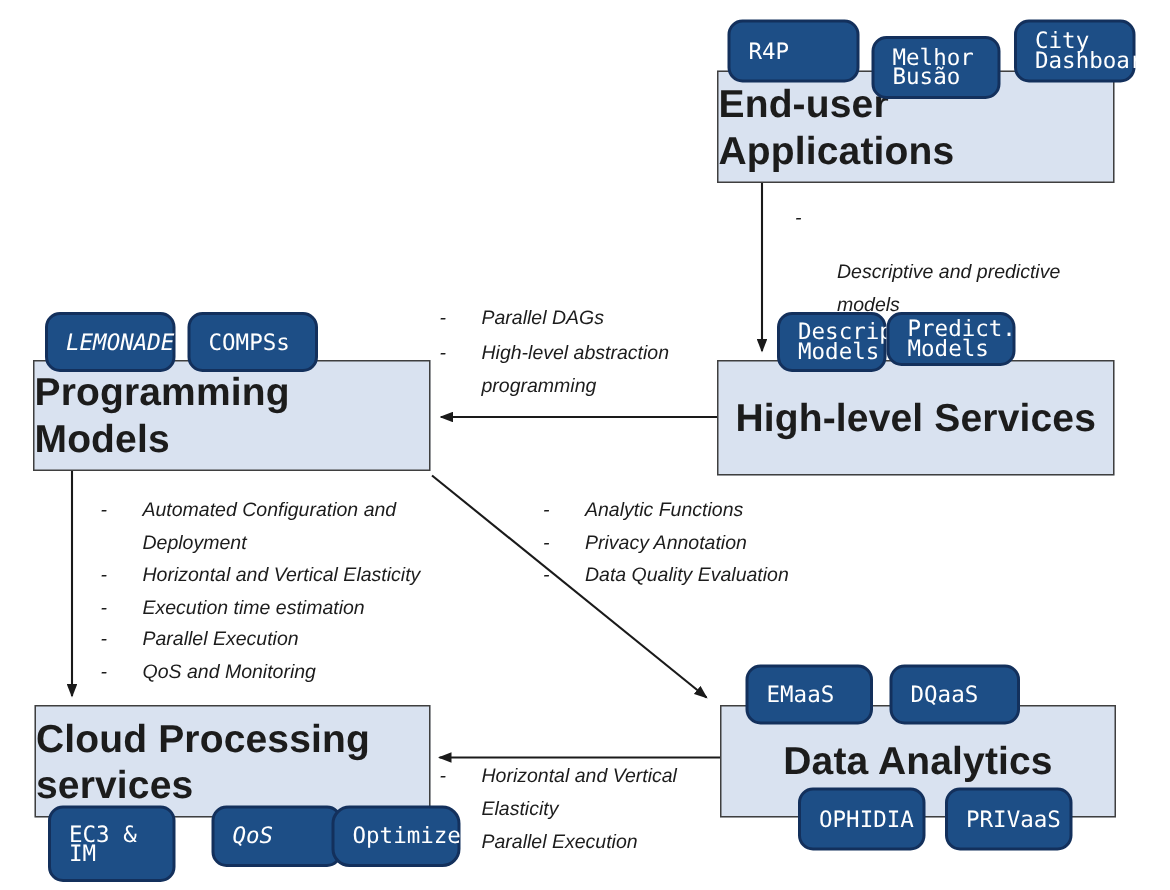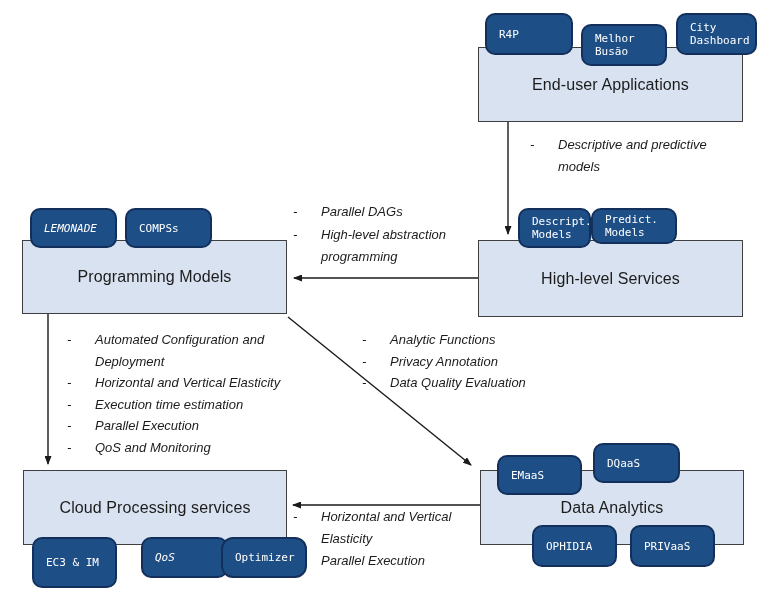--- a/index.html
+++ b/index.html
@@ -15,43 +15,43 @@
     position:relative;width:780px;height:593px;background:#ffffff;overflow:hidden;
     font-family:"Liberation Sans",sans-serif;color:var(--text);
   }
   .arrows{position:absolute;left:0;top:0;z-index:0;}
   .box{
     position:absolute;background:var(--module-fill);
     border:1.6px solid var(--module-border);
     display:flex;align-items:center;justify-content:center;
     z-index:1;box-sizing:border-box;
   }
-  .box .title{font-size:16px;letter-spacing:0.1px;}
+  .box .title{font-size:26px;letter-spacing:0.1px;font-weight:bold;}
   .tab{
     position:absolute;background:var(--tab-fill);
     border:2px solid var(--tab-border);border-radius:10px;
     color:var(--tab-text);
-    font-family:"DejaVu Sans Mono",monospace;font-size:11px;line-height:13px;
+    font-family:"DejaVu Sans Mono",monospace;font-size:15px;line-height:13px;
     display:flex;align-items:center;
     padding-left:12px;box-sizing:border-box;
     white-space:pre-line;z-index:2;
   }
   .ann{
     position:absolute;z-index:3;font-style:italic;font-size:13px;color:var(--text);
   }
   .ann .row{display:flex;align-items:flex-start;}
   .ann .dash{width:28px;flex:none;}
   .ann .txt{white-space:nowrap;}
   .ann .txt.wrap{white-space:normal;}
   .lh215 .row{line-height:21.5px;}
   .lh22 .row{line-height:22px;}
   .lh225 .row{line-height:22.5px;}
   .w150{max-width:150px;}
   .w160{max-width:160px;}
-  .w175{max-width:175px;}
+  .w175{max-width:175px;margin-top:36px;}
   .w185{max-width:185px;}
   .row.nodash .dash{visibility:hidden;}
 </style>
 </head>
 <body>
 
 <div class="canvas">
 
   <svg class="arrows" width="780" height="593" viewBox="0 0 780 593">
     <defs>
@@ -92,21 +92,21 @@
   <div class="box" style="left:23px;top:470px;width:264px;height:75px;">
     <span class="title">Cloud Processing services</span>
   </div>
   <div class="tab" style="left:32px;top:537px;width:85px;height:51px;">EC3 &amp; IM</div>
   <div class="tab" style="left:141px;top:537px;width:87px;height:41px;font-style:italic;">QoS</div>
   <div class="tab" style="left:221px;top:537px;width:86px;height:41px;border-radius:12px;">Optimizer</div>
 
   <div class="box" style="left:480px;top:470px;width:264px;height:75px;">
     <span class="title">Data Analytics</span>
   </div>
-  <div class="tab" style="left:497px;top:443px;width:85px;height:40px;margin-top:12px;">EMaaS</div>
+  <div class="tab" style="left:497px;top:443px;width:85px;height:40px;">EMaaS</div>
   <div class="tab" style="left:593px;top:443px;width:87px;height:40px;">DQaaS</div>
   <div class="tab" style="left:532px;top:525px;width:85px;height:42px;">OPHIDIA</div>
   <div class="tab" style="left:630px;top:525px;width:85px;height:42px;">PRIVaaS</div>
 
   <div class="ann lh22" style="left:530px;top:134px;">
     <div class="row">
       <span class="dash">-</span>
       <span class="txt wrap w175">Descriptive and predictive models</span>
     </div>
   </div>

